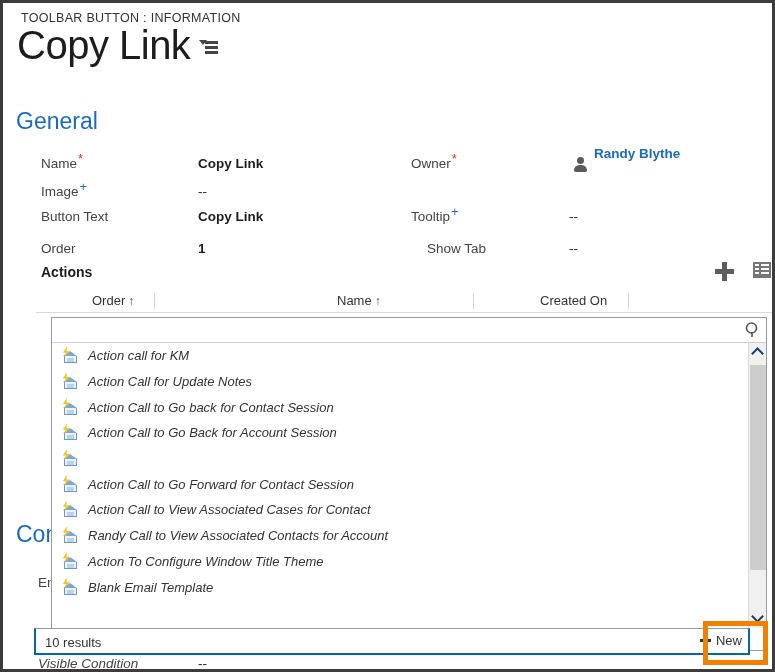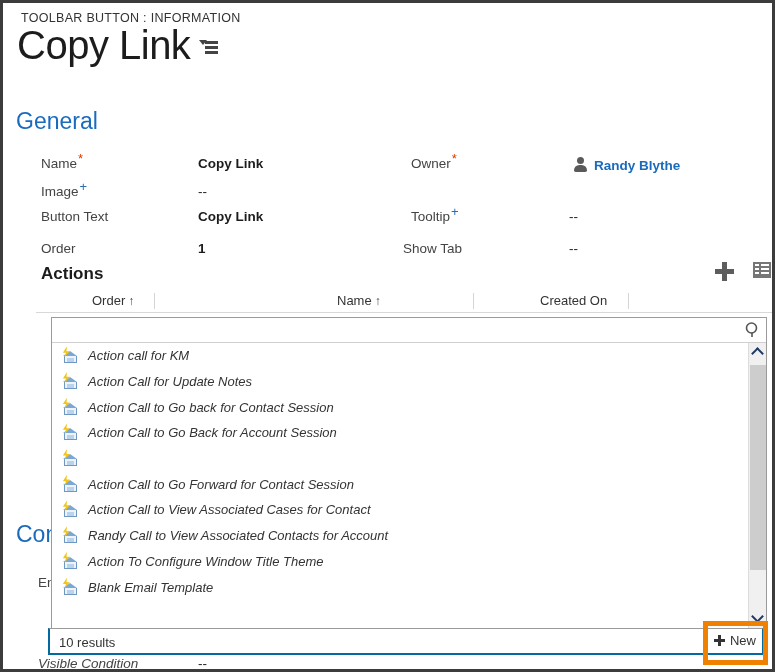--- a/index.html
+++ b/index.html
@@ -139,21 +139,21 @@
     left: 1px; top: 8px;
     width: 13px; height: 7px;
     border-radius: 6px 6px 2px 2px;
     background: #5a5a5a;
   }
 
   
   .actions-label {
     position: absolute;
     left: 38px; top: 261px;
-    font-size: 17px;
+    font-size: 14px;
     font-weight: bold;
     color: #1c1c1c;
   }
   .plus-icon {
     position: absolute;
     left: 712px; top: 259px;
     width: 19px; height: 19px;
     cursor: pointer;
   }
   .plus-icon::before, .plus-icon::after {
@@ -350,21 +350,21 @@
     position: absolute;
     left: 1px; top: 22px;
     width: 16px; height: 205px;
     background: #cdcdcd;
     cursor: pointer;
   }
 
   
   .results-bar {
     position: absolute;
-    left: 45px; top: 625px;
+    left: 31px; top: 625px;
     width: 716px; height: 27px;
     background: #ffffff;
     border: 2px solid #0369a1;
     border-top: 1px solid #9a9a9a;
     z-index: 60;
   }
   .results-count {
     position: absolute;
     left: 9px; top: 6px;
     font-size: 13px;
@@ -453,28 +453,28 @@
     <div class="fld-label" style="left:38px; top:238px;">Order</div>
     <div class="fld-value bold" style="left:195px; top:238px;">1</div>
 
     <div class="fld-label" style="left:408px; top:153px;">
       <span>Owner</span><span class="req">*</span>
     </div>
     <span class="person-icon" style="left:570px; top:154px;">
       <span class="head"></span>
         <span class="body"></span>
     </span>
-    <a class="owner-link" href="#" style="left:591px; top:155px;">Randy Blythe</a>
+    <a class="owner-link" href="#" style="left:591px; top:143px;">Randy Blythe</a>
 
     <div class="fld-label" style="left:408px; top:206px;">
       <span>Tooltip</span><span class="opt">+</span>
     </div>
     <div class="fld-value" style="left:566px; top:206px;">--</div>
 
-    <div class="fld-label" style="left:400px; top:238px;">Show Tab</div>
+    <div class="fld-label" style="left:424px; top:238px;">Show Tab</div>
     <div class="fld-value" style="left:566px; top:238px;">--</div>
 
     <div class="actions-label">Actions</div>
     <div class="plus-icon"></div>
     <div class="grid-icon">
       <span class="gr g1"></span>
         <span class="gr g2"></span>
         <span class="gr g3"></span>
       <span class="gc c1"></span>
     </div>

